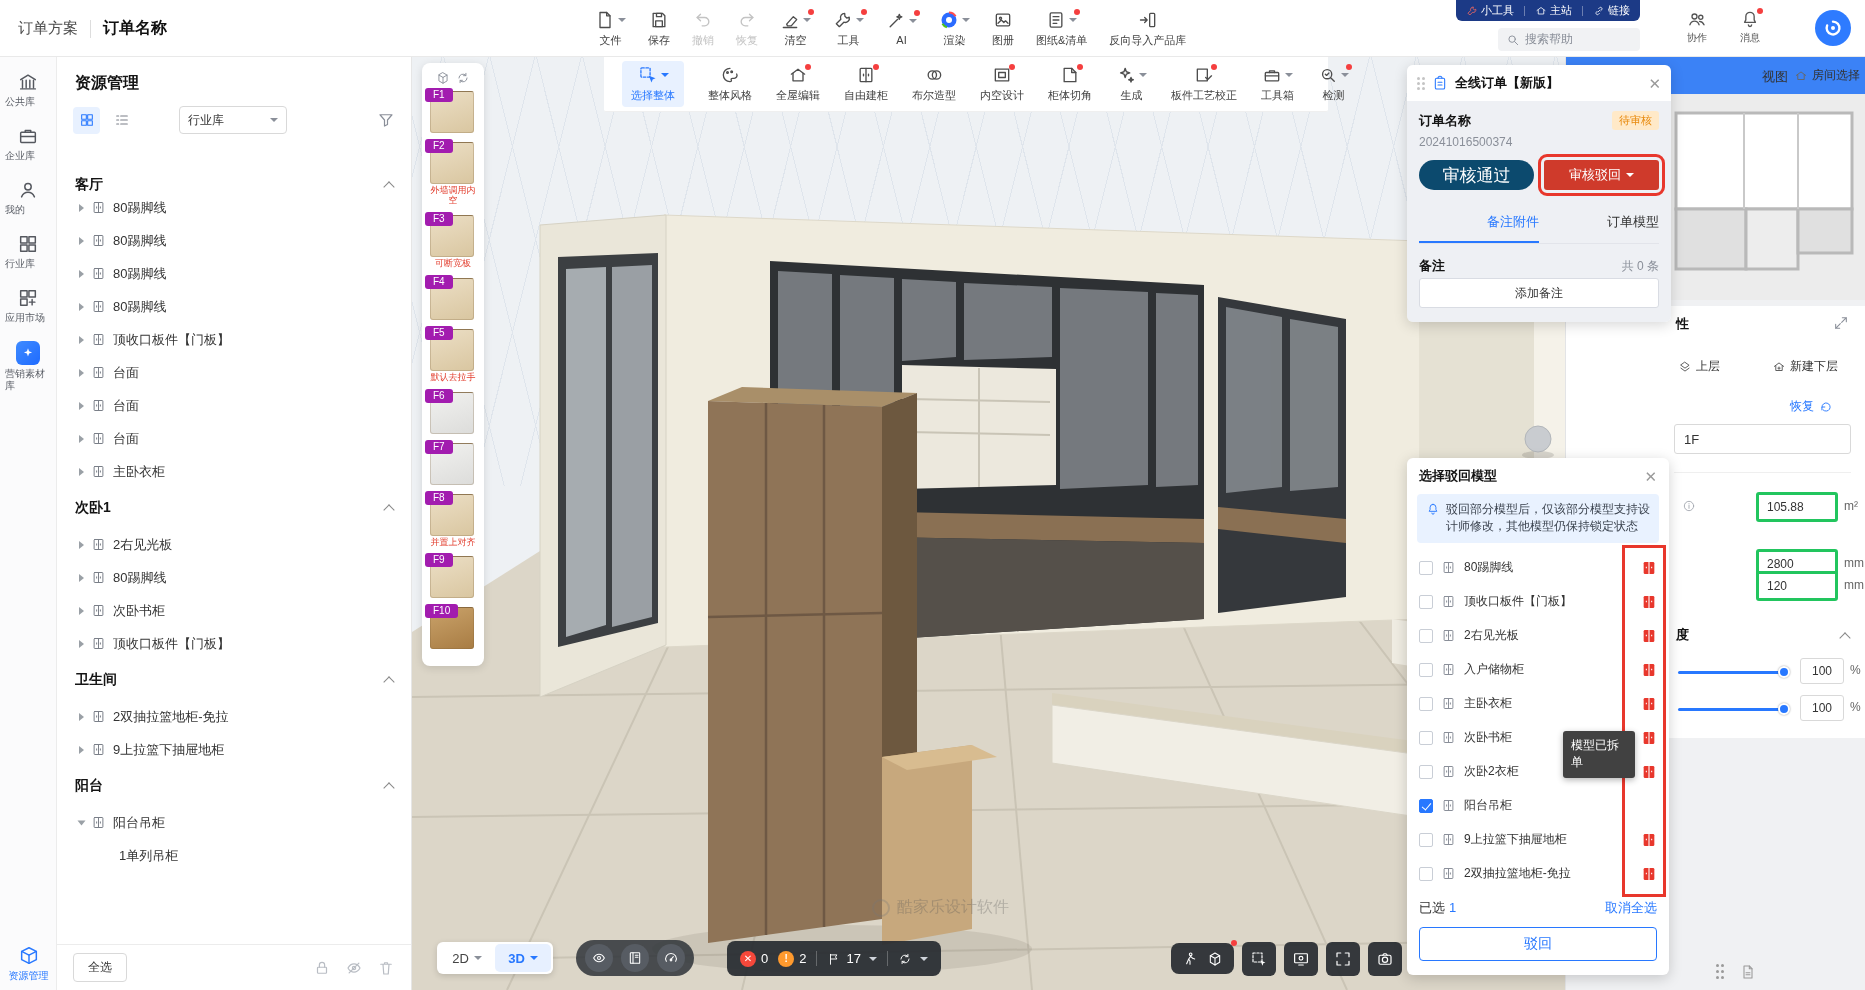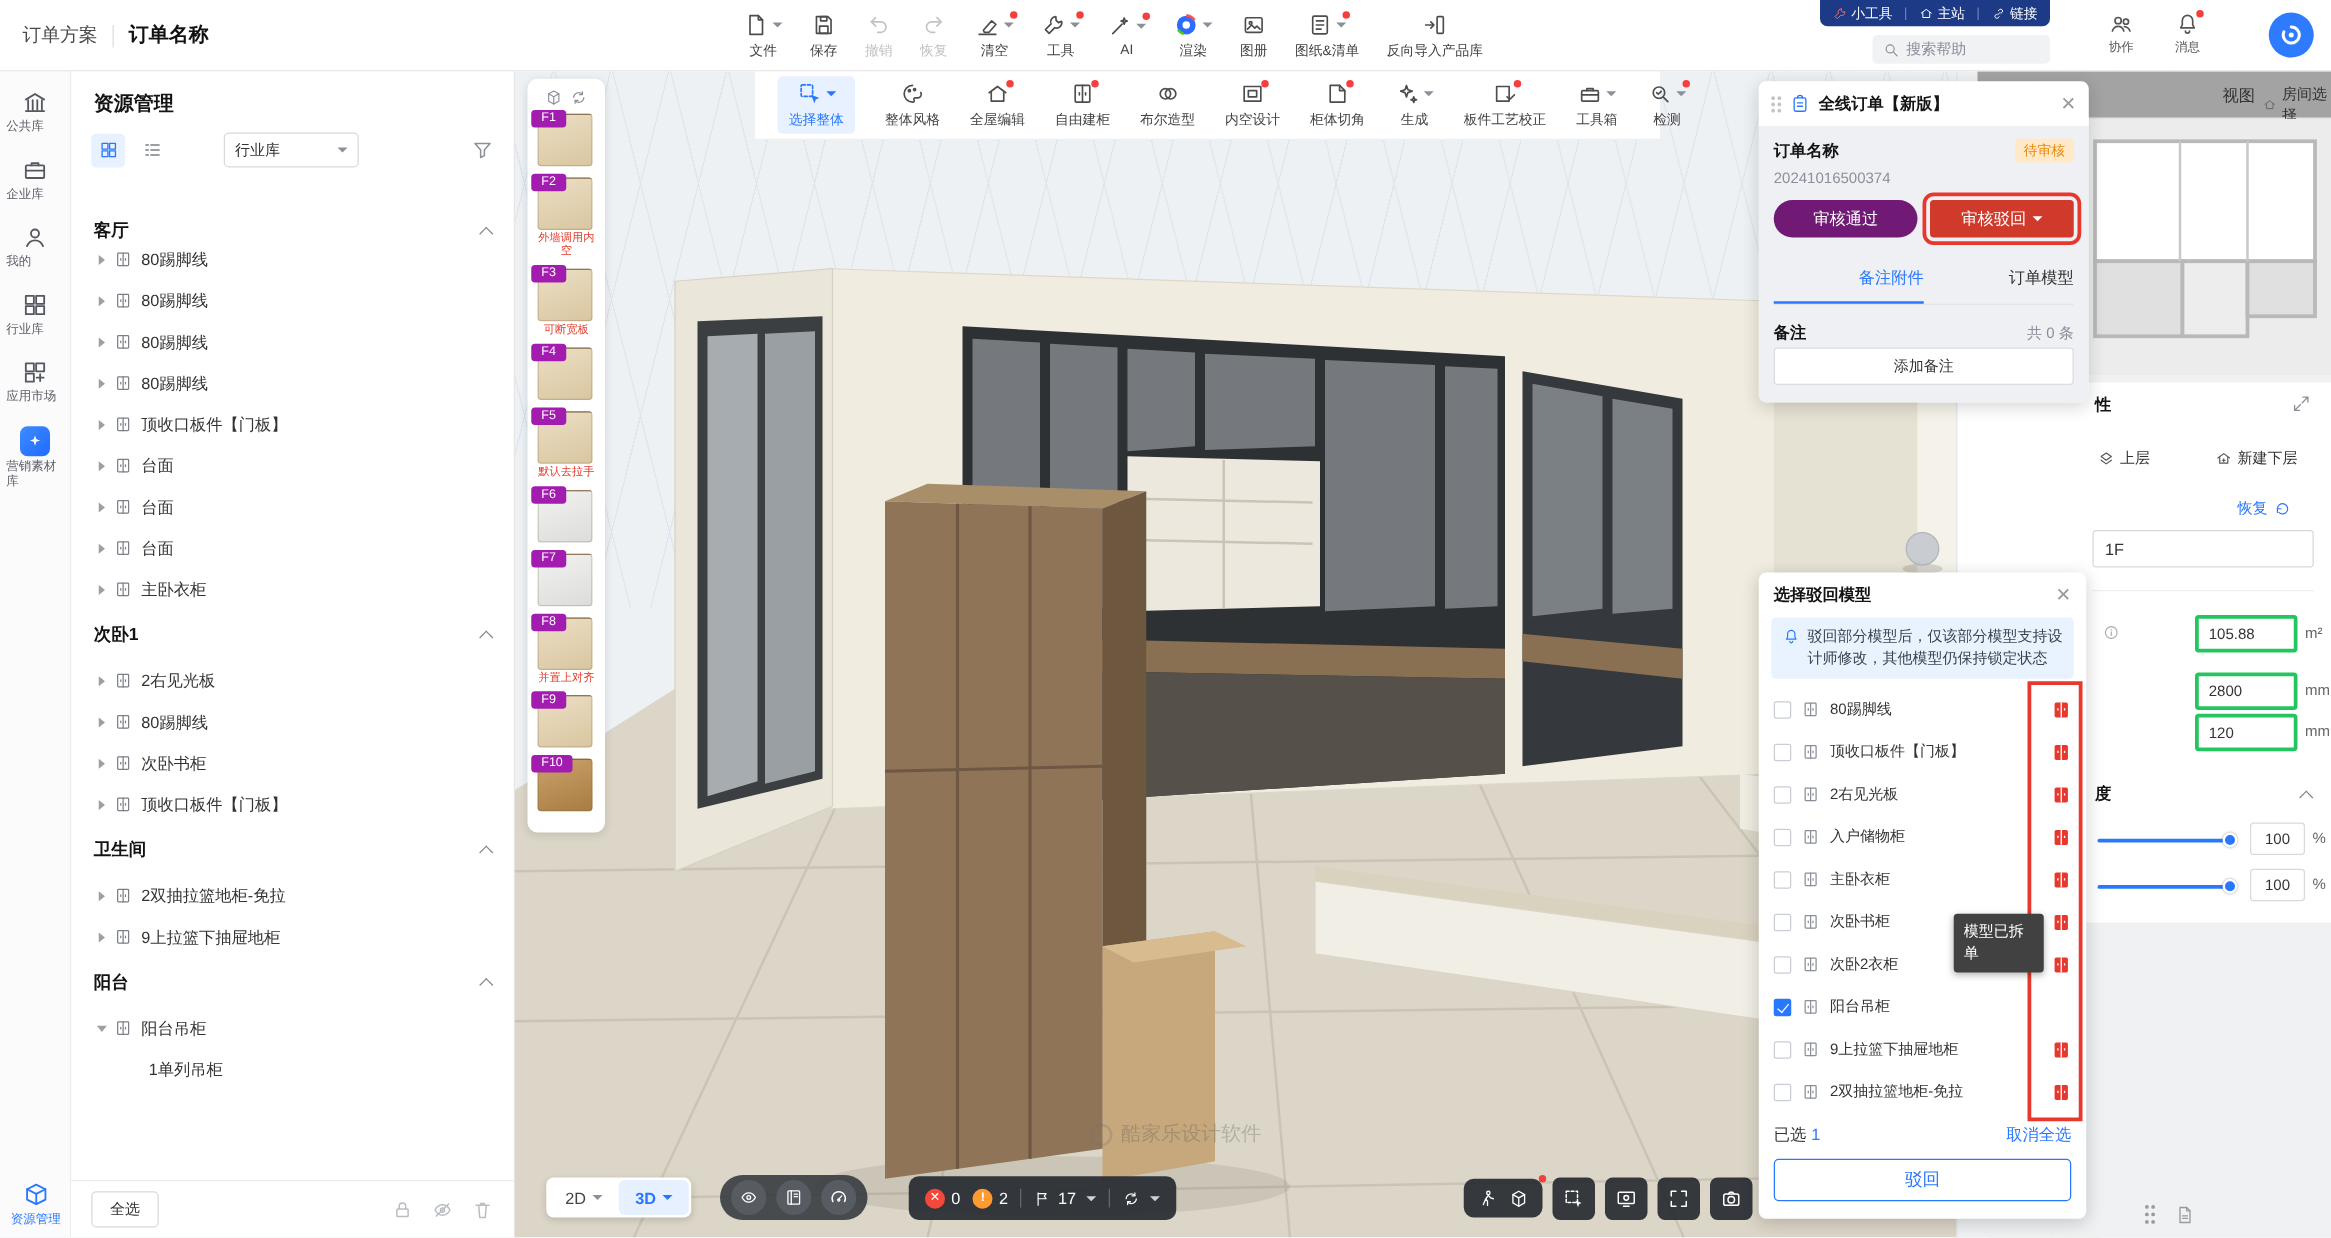--- a/index.html
+++ b/index.html
@@ -93,21 +93,21 @@
 .errbar .it{display:flex;align-items:center;gap:5px;cursor:pointer}
 .badge-c{width:16px;height:16px;border-radius:50%;display:flex;align-items:center;justify-content:center;color:#fff;font-size:10px;font-weight:bold}
 .errbar .dv{width:1px;height:15px;background:rgba(255,255,255,.25)}
 .errbar .caret{border-top-color:#cfd3da}
 .ppill{position:absolute;left:1171px;bottom:16px;height:31px;background:rgba(38,42,48,.92);border-radius:8px;display:flex;align-items:center;gap:9px;padding:0 11px;color:#fff;z-index:15}
 .ppill .dot{top:-3px;right:-3px}
 .sqbtns{position:absolute;left:1242px;bottom:14px;display:flex;gap:8px;z-index:15}
 .sqb{width:34px;height:34px;border-radius:6px;background:rgba(38,42,48,.92);display:flex;align-items:center;justify-content:center;color:#fff;cursor:pointer}
 
 .rstrip{position:absolute;right:0;top:57px;width:300px;bottom:0;background:#f0f1f3;border-left:1px solid #e3e4e6;z-index:5}
-.rs-top{position:absolute;top:0;left:16px;right:0;height:38px;background:#a3a3a3;border-bottom:1px solid #ebebeb}
+.rs-top{position:absolute;top:0;left:0;right:0;height:38px;background:#3b82f6;border-bottom:1px solid #ebebeb}
 .rs-view{position:absolute;left:196px;top:11px;font-size:13px;color:#333;cursor:pointer}
 .rs-room{position:absolute;left:228px;top:10px;display:flex;align-items:center;gap:4px;font-size:12px;color:#333;cursor:pointer}
 .rs-plan{position:absolute;top:38px;left:0;right:0;height:205px;background:#ececec}
 .rs-card{position:absolute;top:249px;left:0;right:0;height:432px;background:#fff}
 .rs-card .frag{position:absolute;font-size:13px;font-weight:bold;color:#141414}
 .rs-btn{position:absolute;display:flex;align-items:center;gap:4px;font-size:12px;color:#333;cursor:pointer}
 .rs-restore{position:absolute;display:flex;align-items:center;gap:5px;font-size:12px;color:#2878ff;cursor:pointer}
 .rs-input{position:absolute;left:108px;right:14px;height:30px;border:1px solid #d9d9d9;border-radius:3px;background:#fff;font-size:13px;color:#333;padding:0 9px;font-family:inherit}
 .rs-vrow{position:absolute;left:0;right:0;height:30px}
 .rs-vrow .vbox{position:absolute;left:190px;width:82px;height:30px;border:3px solid #22c55e;border-radius:3px;background:#fff;font-size:12px;color:#333;display:flex;align-items:center;padding:0 8px}
@@ -125,21 +125,21 @@
 .opanel{position:absolute;right:194px;top:65px;width:264px;z-index:40;border-radius:6px;box-shadow:0 3px 14px rgba(0,0,0,.16)}
 .op-head{height:36px;background:#fff;border-radius:6px 6px 0 0;display:flex;align-items:center;gap:7px;padding:0 10px}
 .op-title{font-size:13px;font-weight:bold;color:#141414;flex:1}
 .xbtn{font-size:15px;color:#9a9a9a;cursor:pointer;line-height:1}
 .op-body{background:#eef0f4;border-radius:0 0 6px 6px;padding:10px 12px 14px}
 .op-row1{display:flex;align-items:center;justify-content:space-between}
 .op-name{font-size:13px;font-weight:bold;color:#141414}
 .badge{background:#ffe9c8;color:#e8890c;font-size:11px;border-radius:3px;padding:2px 7px}
 .op-no{font-size:12px;color:#8a8f99;margin-top:5px}
 .op-btns{display:flex;gap:10px;margin-top:11px}
-.btn-approve{flex:1;height:30px;background:#701a75;color:#fff;font-size:13px;border:none;border-radius:15px;cursor:pointer;font-family:inherit}
+.btn-approve{flex:1;height:30px;background:#0c4a6e;color:#fff;font-size:17px;border:none;border-radius:15px;cursor:pointer;font-family:inherit}
 .btn-rejectm{flex:1;height:30px;background:#cf3a2b;color:#fff;font-size:13px;border:none;border-radius:3px;cursor:pointer;outline:3px solid #e8372c;outline-offset:3px;display:flex;align-items:center;justify-content:center;gap:5px;font-family:inherit}
 .btn-rejectm .caret{border-top-color:#fff;margin-left:0}
 .op-tabs{display:flex;border-bottom:1px solid #e2e4ea;margin-top:14px}
 .op-tab{flex:1;text-align:right;font-size:13px;padding:9px 0 10px;color:#333;cursor:pointer}
 .op-tab.on{color:#2878ff;border-bottom:2px solid #2878ff}
 .op-notes{display:flex;align-items:center;justify-content:space-between;margin:13px 0 3px}
 .op-notes .l{font-size:13px;font-weight:bold;color:#141414}
 .op-notes .r{font-size:12px;color:#8a8f99}
 .btn-addnote{width:100%;height:30px;background:#fff;border:1px solid #d9dce3;border-radius:3px;font-size:12px;color:#333;cursor:pointer;font-family:inherit}
 
@@ -1000,21 +1000,21 @@
       <div class="rs-vrow" style="top:186px">
         <span class="info">
             <svg class="i14" viewBox="0 0 24 24">
               <circle class="st" cx="12" cy="12" r="8"></circle>
               <path class="st" d="M12 11v5M12 8v.5"></path>
             </svg>
           </span>
         <span class="vbox">105.88</span>
         <span class="unit">m²</span>
       </div>
-      <div class="rs-vrow" style="top:232px">
+      <div class="rs-vrow" style="top:243px">
         <span class="vbox">2800</span>
         <span class="unit">mm</span>
       </div>
       <div class="rs-vrow" style="top:265px">
         <span class="vbox">120</span>
         <span class="unit">mm</span>
       </div>
       <span class="frag" style="left:110px;top:320px">度</span>
       <span class="chev" style="position:absolute;right:16px;top:325px"></span>
       <div class="rs-slider" style="top:352px">

